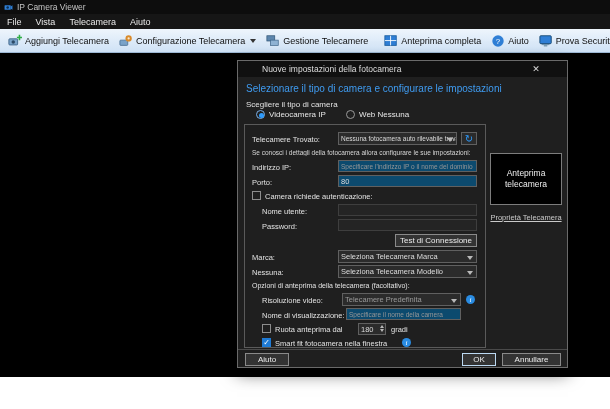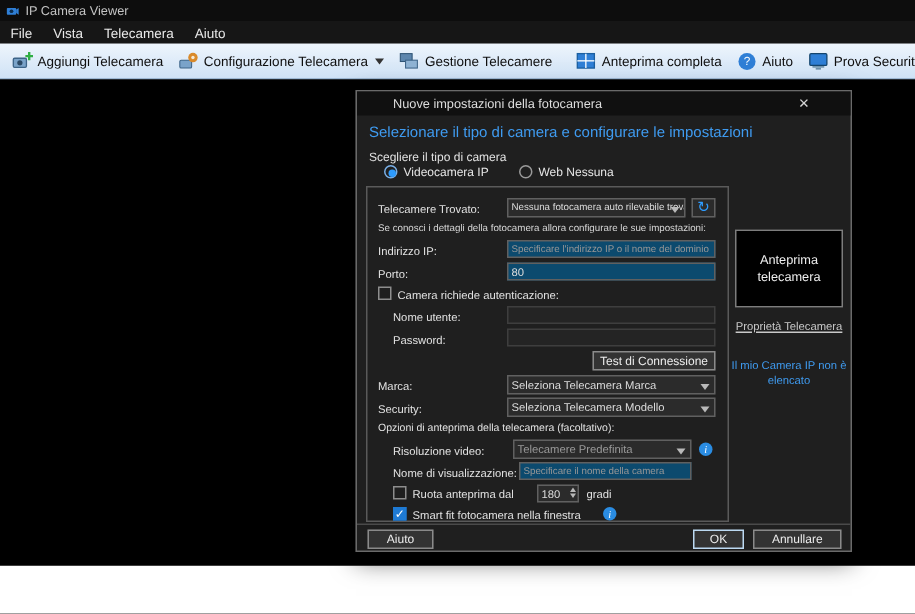--- a/index.html
+++ b/index.html
@@ -225,21 +225,21 @@
     <input class="inp off" style="left: 100px; top: 158px; width: 139px;">
 
     <button class="btn" style="left:157px;top:173px;width:82px;">Test di Connessione</button>
 
     <div class="lbl" style="left:14px;top:192px;">Marca:</div>
     <div class="dd" style="left:100px;top:189px;width:139px;">
       <span class="dd-txt" style="font-size:7.5px;">Seleziona Telecamera Marca</span>
       <span class="dd-arrow"></span>
     </div>
 
-    <div class="lbl" style="left:14px;top:207px;">Security:</div>
+    <div class="lbl" style="left:14px;top:207px;">Nessuna:</div>
     <div class="dd" style="left:100px;top:204px;width:139px;">
       <span class="dd-txt" style="font-size:7.5px;">Seleziona Telecamera Modello</span>
       <span class="dd-arrow"></span>
     </div>
 
     <div class="lbl" style="left:14px;top:221px;font-size:7px;">Opzioni di anteprima della telecamera (facoltativo):</div>
 
     <div class="lbl" style="left:24px;top:235px;">Risoluzione video:</div>
     <div class="dd dim" style="left:104px;top:232px;width:119px;">
       <span class="dd-txt" style="font-size:7.5px;">Telecamere Predefinita</span>
@@ -264,21 +264,20 @@
     <div class="cb checked" style="left:24px;top:277px;">
         <span>✓</span>
       </div>
     <div class="lbl" style="left:37px;top:278px;">Smart fit fotocamera nella finestra</div>
     <div class="info" style="left:164px;top:277px;">i</div>
 
     <div class="preview-box">
       <span>Anteprima telecamera</span>
     </div>
     <div class="props-link">Proprietà Telecamera</div>
-    <div class="not-listed">Il mio Camera IP non è elencato</div>
 
     <div class="footer-line"></div>
     <button class="btn" style="left:7px;top:292px;width:44px;">Aiuto</button>
     <button class="btn ok" style="left:224px;top:292px;width:34px;">OK</button>
     <button class="btn" style="left:264px;top:292px;width:59px;">Annullare</button>
   </div>
 
 </div>
 
 </body></html>

